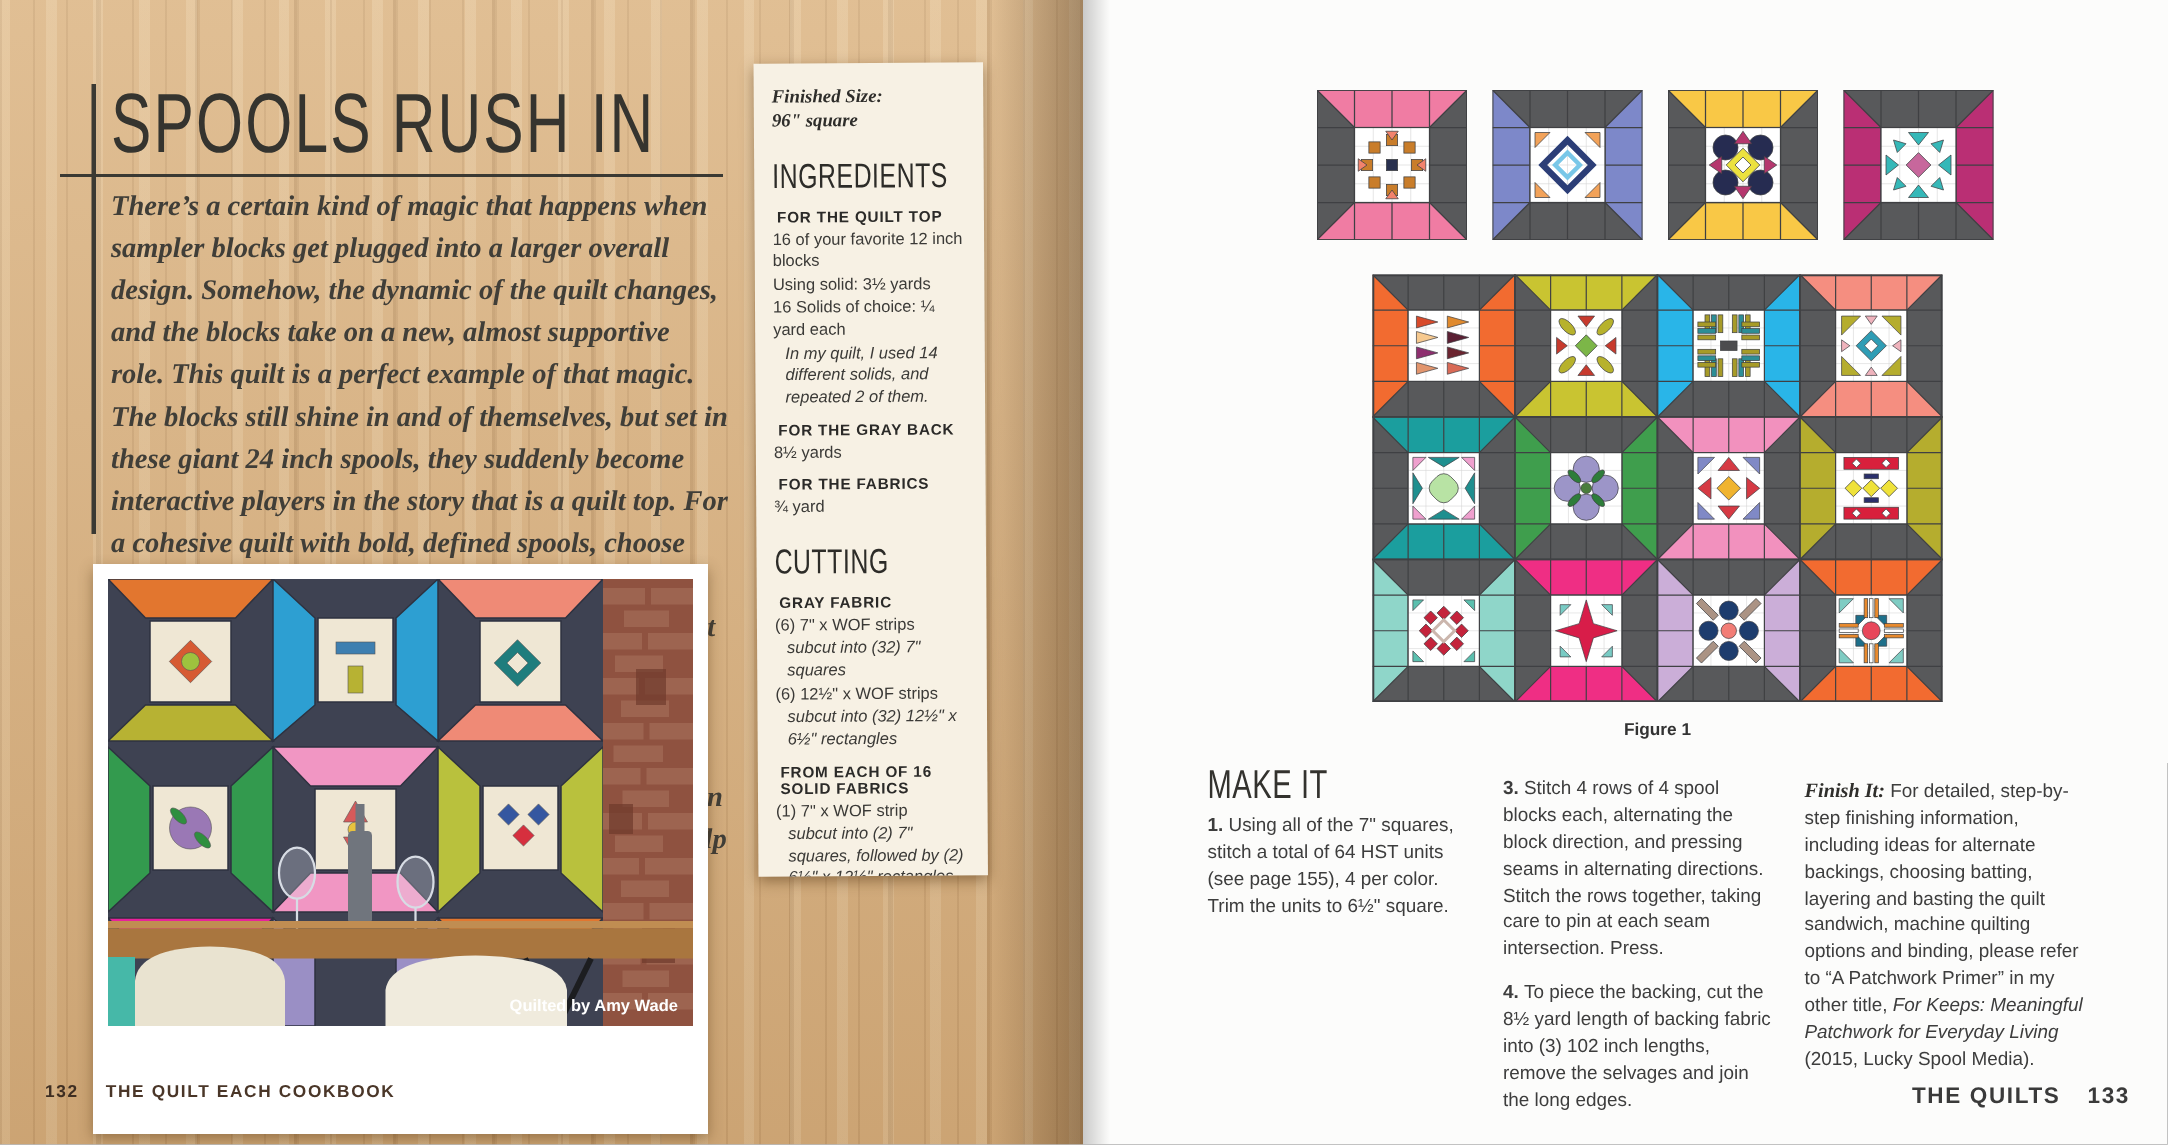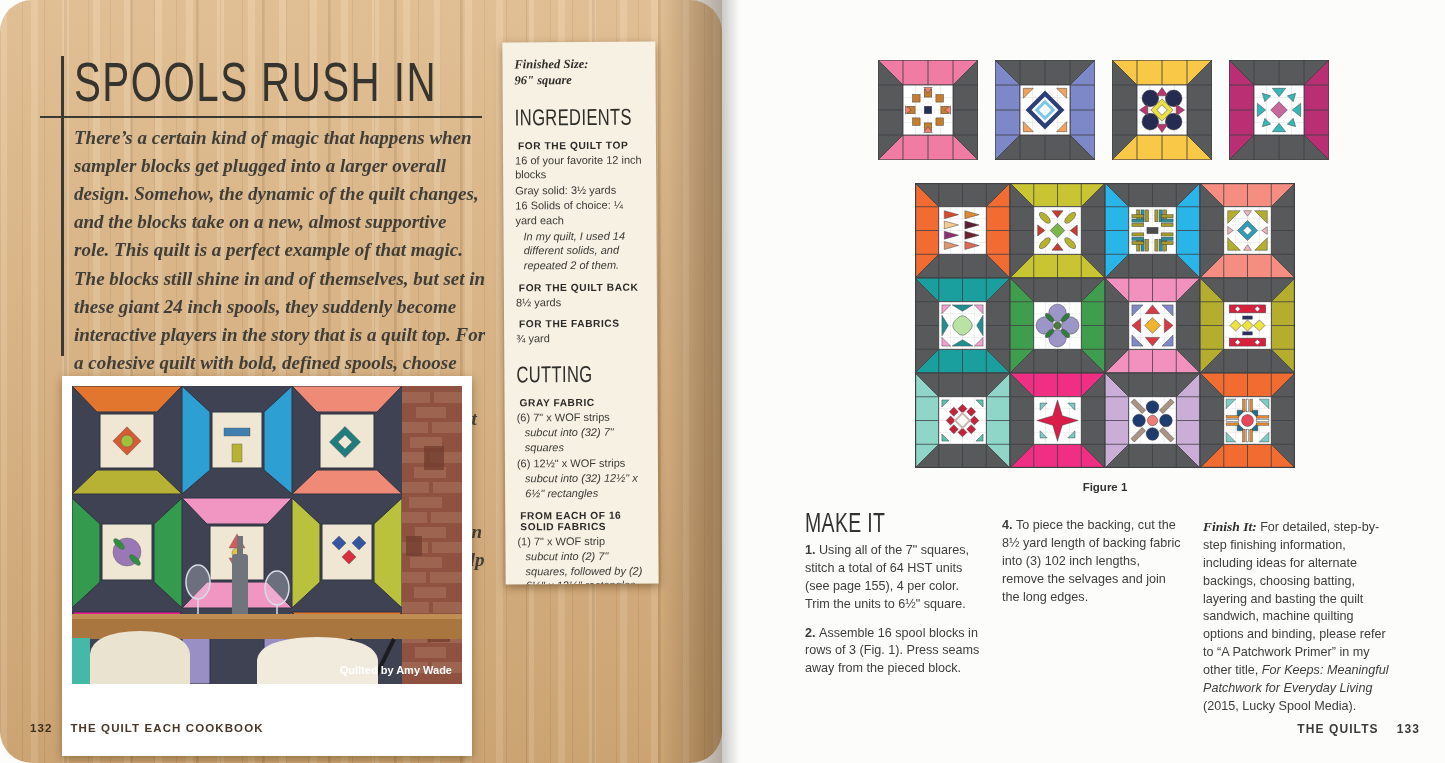--- a/index.html
+++ b/index.html
@@ -5,21 +5,21 @@
   html,body{margin:0;padding:0;background:#888;}
   .spread{position:relative;width:1445px;height:763px;overflow:hidden;background:#fcfcfb;
           font-family:"Liberation Sans",sans-serif;}
   
   .left-page{position:absolute;left:0;top:0;width:722px;height:763px;
     background-color:#d8b181;
     background-image:
       linear-gradient(180deg, rgba(255,240,215,.22), rgba(140,95,45,.16)),
       repeating-linear-gradient(90deg, rgba(125,85,45,.15) 0 1.5px, rgba(0,0,0,0) 1.5px 22px),
       repeating-linear-gradient(90deg, rgba(255,245,220,.20) 0 7px, rgba(0,0,0,0) 7px 31px),
-      repeating-linear-gradient(90deg, rgba(0,0,0,0) 0 64px, rgba(110,70,30,.20) 64px 66px); border-radius: 32px;}
+      repeating-linear-gradient(90deg, rgba(0,0,0,0) 0 64px, rgba(110,70,30,.20) 64px 66px);}
   .gutter{position:absolute;left:660px;top:0;width:62px;height:763px;
     background:linear-gradient(to right, rgba(60,35,10,0), rgba(60,35,10,.38));}
   .right-page{position:absolute;left:722px;top:0;width:723px;height:763px;background:#fcfcfb;}
   .right-page .inner-shadow{position:absolute;left:0;top:0;width:18px;height:763px;
     background:linear-gradient(to right, rgba(0,0,0,.20), rgba(0,0,0,0));}
 
   .condensed{font-family:"Liberation Sans",sans-serif;font-weight:400;
     transform:scaleX(.72);transform-origin:0 50%;white-space:nowrap;}
 
   .page-title{position:absolute;left:74px;top:54px;font-size:56px;line-height:1;
@@ -61,21 +61,21 @@
   .makeit-heading{position:absolute;left:805px;top:508px;font-size:27px;color:#33322e;letter-spacing:.5px;}
   .col{position:absolute;font-size:12.6px;line-height:1.42;color:#3d3d3d;}
   .col1{left:805px;top:542px;width:178px;}
   .col2{left:1002px;top:517px;width:181px;}
   .col3{left:1203px;top:517px;width:186px;}
   .step{margin:0 0 11px 0;}
   .step b{font-weight:700;}
   .finish-label{font-family:"Liberation Serif",serif;font-weight:700;font-style:italic;font-size:13.5px;color:#2f2e2b;}
   .finish-italic{font-style:italic;}
 
-  .footer-right{position:absolute;right:25px;top:722px;font-size:12px;font-weight:700;
+  .footer-right{position:absolute;right:25px;top:722px;font-size:15px;font-weight:700;
     letter-spacing:1.1px;color:#3a3a3a;text-align:right;}
   .footer-right .pageno{margin-left:18px;}
 </style>
 </head>
 <body>
 
 <div class="spread">
 
   <div class="left-page">
     <div class="title-vrule"></div>
@@ -200,24 +200,24 @@
     </div>
   </div>
 
   <div class="panel">
     <div class="fsize-label">Finished Size:</div>
     <div class="fsize-value">96" square</div>
     <div>
         <div class="panel-heading condensed">INGREDIENTS</div>
         <div class="panel-label">FOR THE QUILT TOP</div>
         <div class="panel-line">16 of your favorite 12 inch blocks</div>
-        <div class="panel-line">Gray solid: 3½ yards</div>
+        <div class="panel-line">Using solid: 3½ yards</div>
         <div class="panel-line">16 Solids of choice: ¼ yard each</div>
         <div class="panel-line italic">In my quilt, I used 14 different solids, and repeated 2 of them.</div>
-        <div class="panel-label">FOR THE QUILT BACK</div>
+        <div class="panel-label">FOR THE GRAY BACK</div>
         <div class="panel-line">8½ yards</div>
         <div class="panel-label">FOR THE FABRICS</div>
         <div class="panel-line">¾ yard</div>
         <div class="panel-heading condensed">CUTTING</div>
         <div class="panel-label">GRAY FABRIC</div>
         <div class="panel-line">(6) 7" x WOF strips</div>
         <div class="panel-line italic">subcut into (32) 7" squares</div>
         <div class="panel-line">(6) 12½" x WOF strips</div>
         <div class="panel-line italic">subcut into (32) 12½" x 6½" rectangles</div>
         <div class="panel-label">FROM EACH OF 16 SOLID FABRICS</div>
@@ -748,23 +748,23 @@
         </g>
         <rect x="0" y="0" width="120" height="120" fill="none" stroke="#3f4043" stroke-width="1.5"></rect>
       </g>
       <rect x="0.75" y="0.75" width="478.5" height="358.5" fill="none" stroke="#3f4043" stroke-width="1.5"></rect>
     </svg>
   <div class="figure-caption">Figure 1</div>
 
   <div class="makeit-heading condensed">MAKE IT</div>
   <div class="col col1">
       <p class="step"><b class="step-num">1. </b>Using all of the 7" squares, stitch a total of 64 HST units (see page 155), 4 per color. Trim the units to 6½" square.</p>
-      <p class="step"><b class="step-num">2. </b>Assemble 16 spool blocks in rows of 3 (Fig. 1). Press seams away from the pieced block.</p>
     </div>
   <div class="col col2">
+      <p class="step"><b class="step-num">3. </b>Stitch 4 rows of 4 spool blocks each, alternating the block direction, and pressing seams in alternating directions. Stitch the rows together, taking care to pin at each seam intersection. Press.</p>
       <p class="step"><b class="step-num">4. </b>To piece the backing, cut the 8½ yard length of backing fabric into (3) 102 inch lengths, remove the selvages and join the long edges.</p>
     </div>
   <div class="col col3">
     <span class="finish-label">Finish It:</span><span> For detailed, step-by-step finishing information, including ideas for alternate backings, choosing batting, layering and basting the quilt sandwich, machine quilting options and binding, please refer to “A Patchwork Primer” in my other title, </span><span class="finish-italic">For Keeps: Meaningful Patchwork for Everyday Living</span><span> (2015, Lucky Spool Media).</span>
   </div>
 
   <div class="footer-right">
     <span>THE QUILTS</span><span class="pageno">133</span>
   </div>
 </div>

